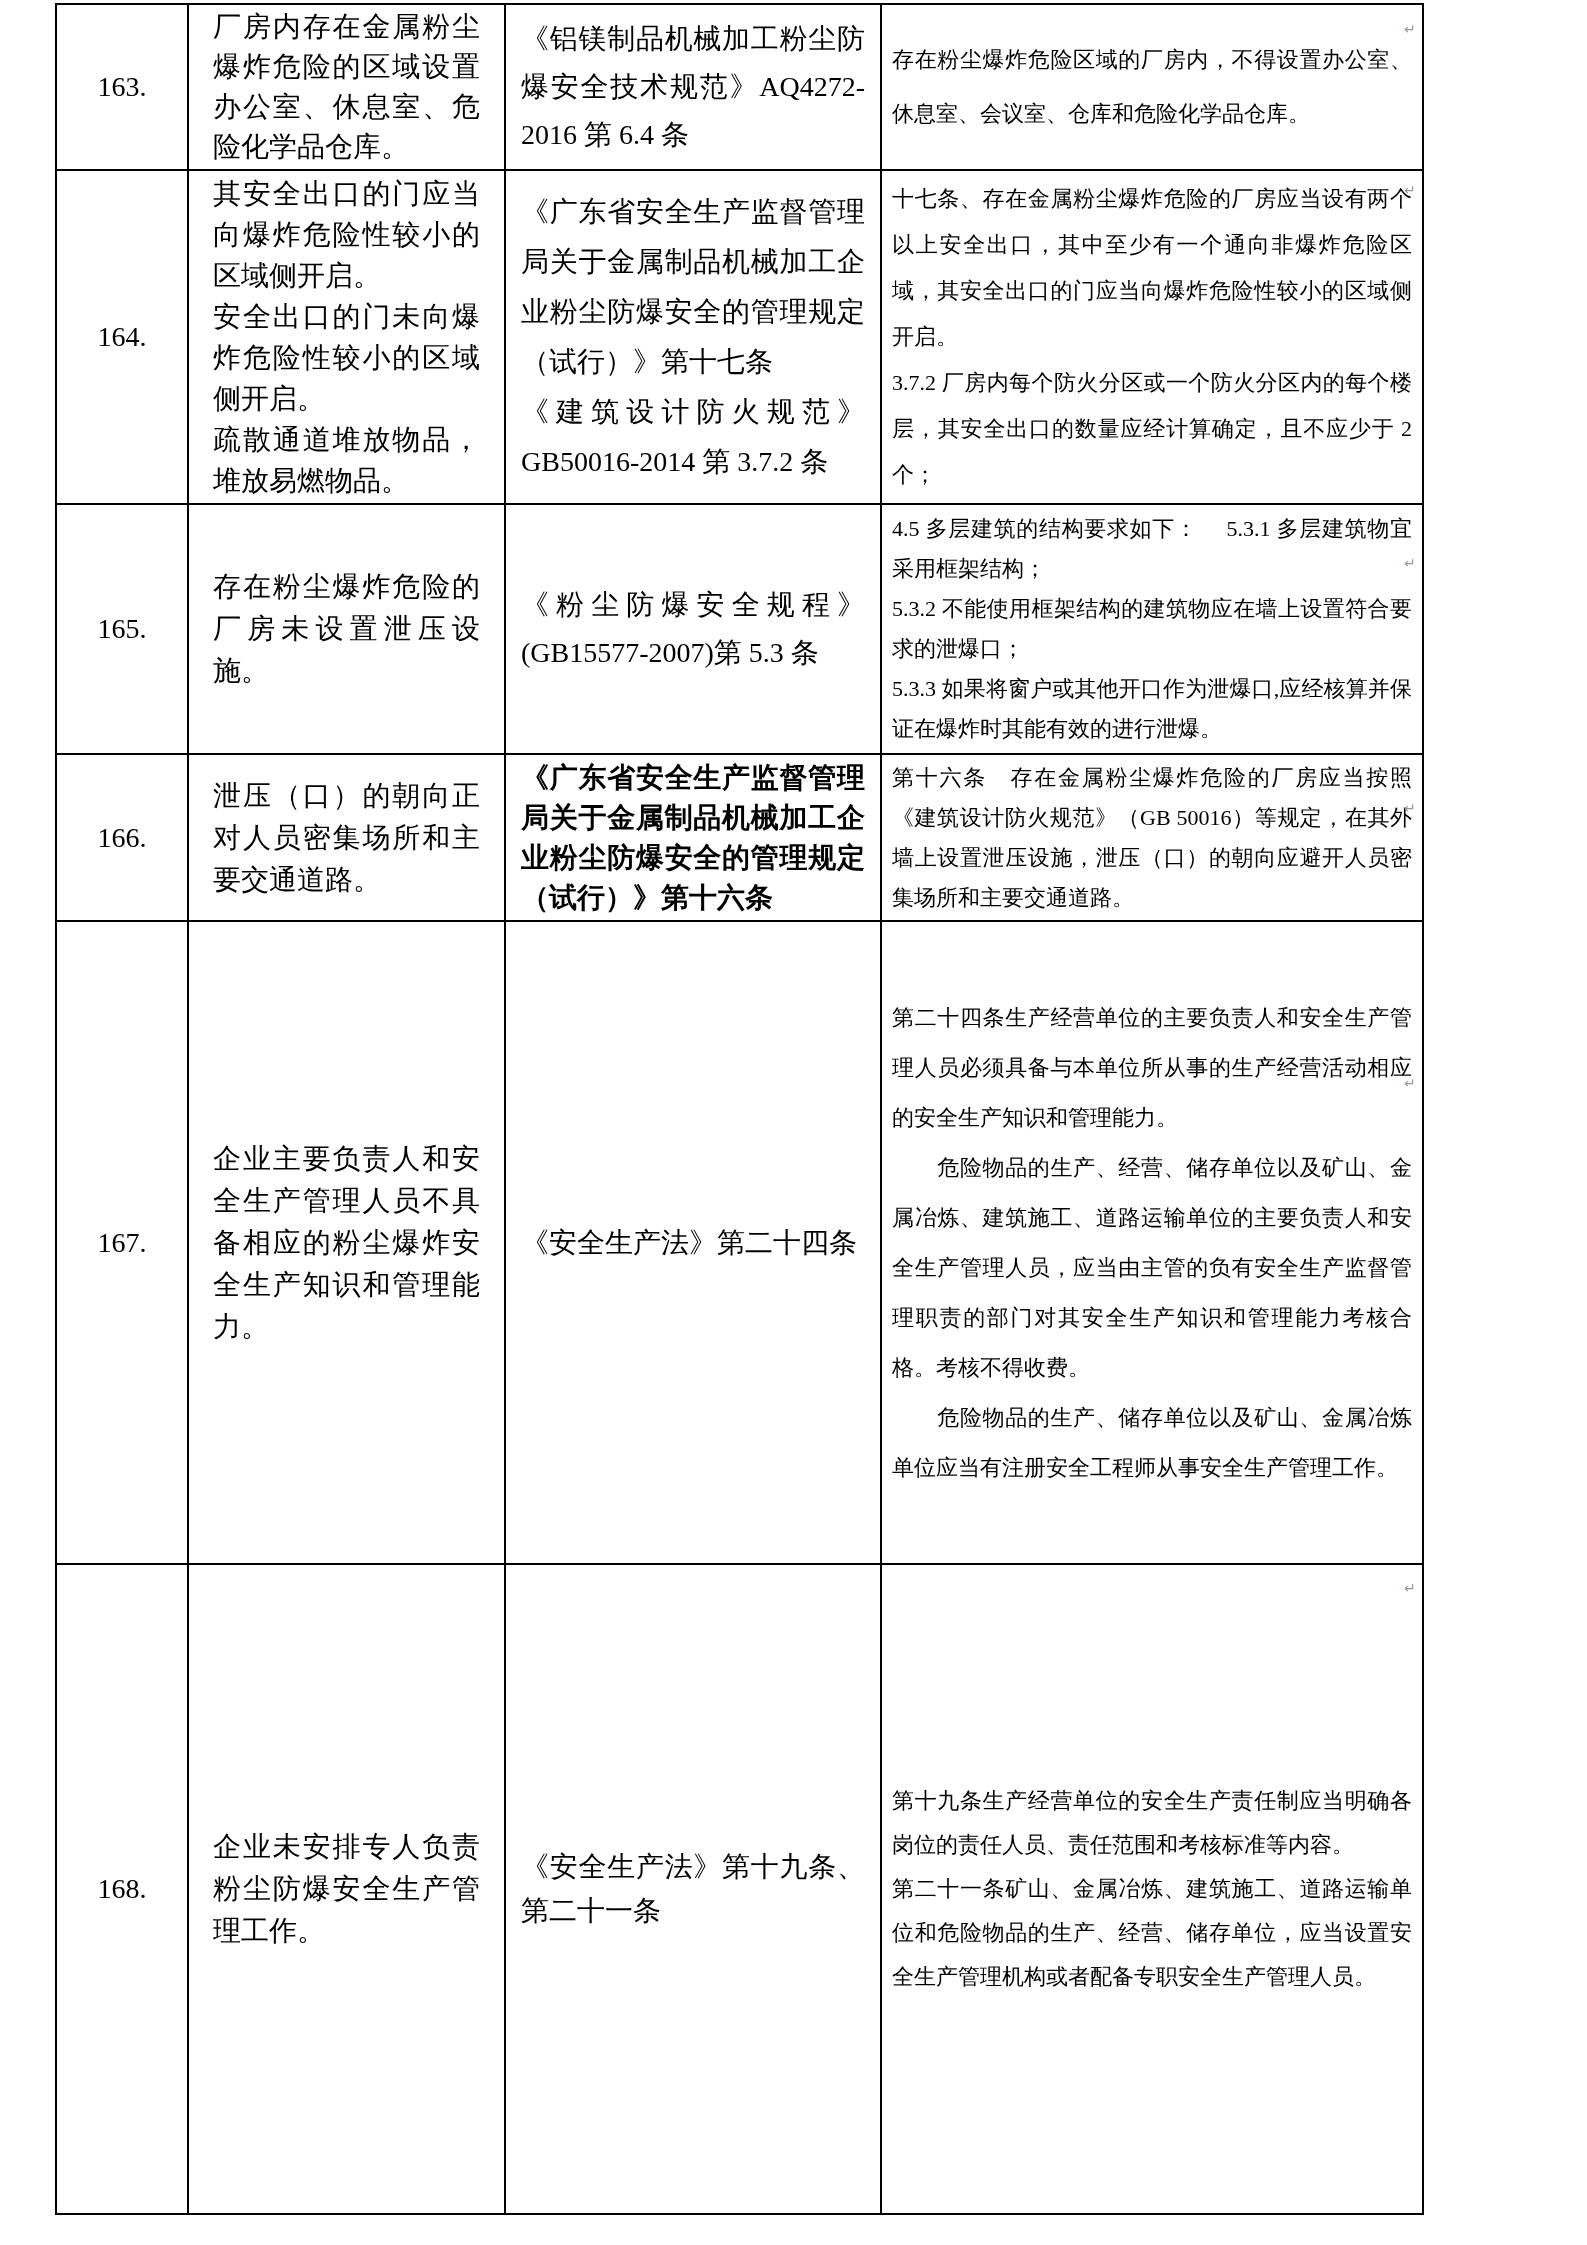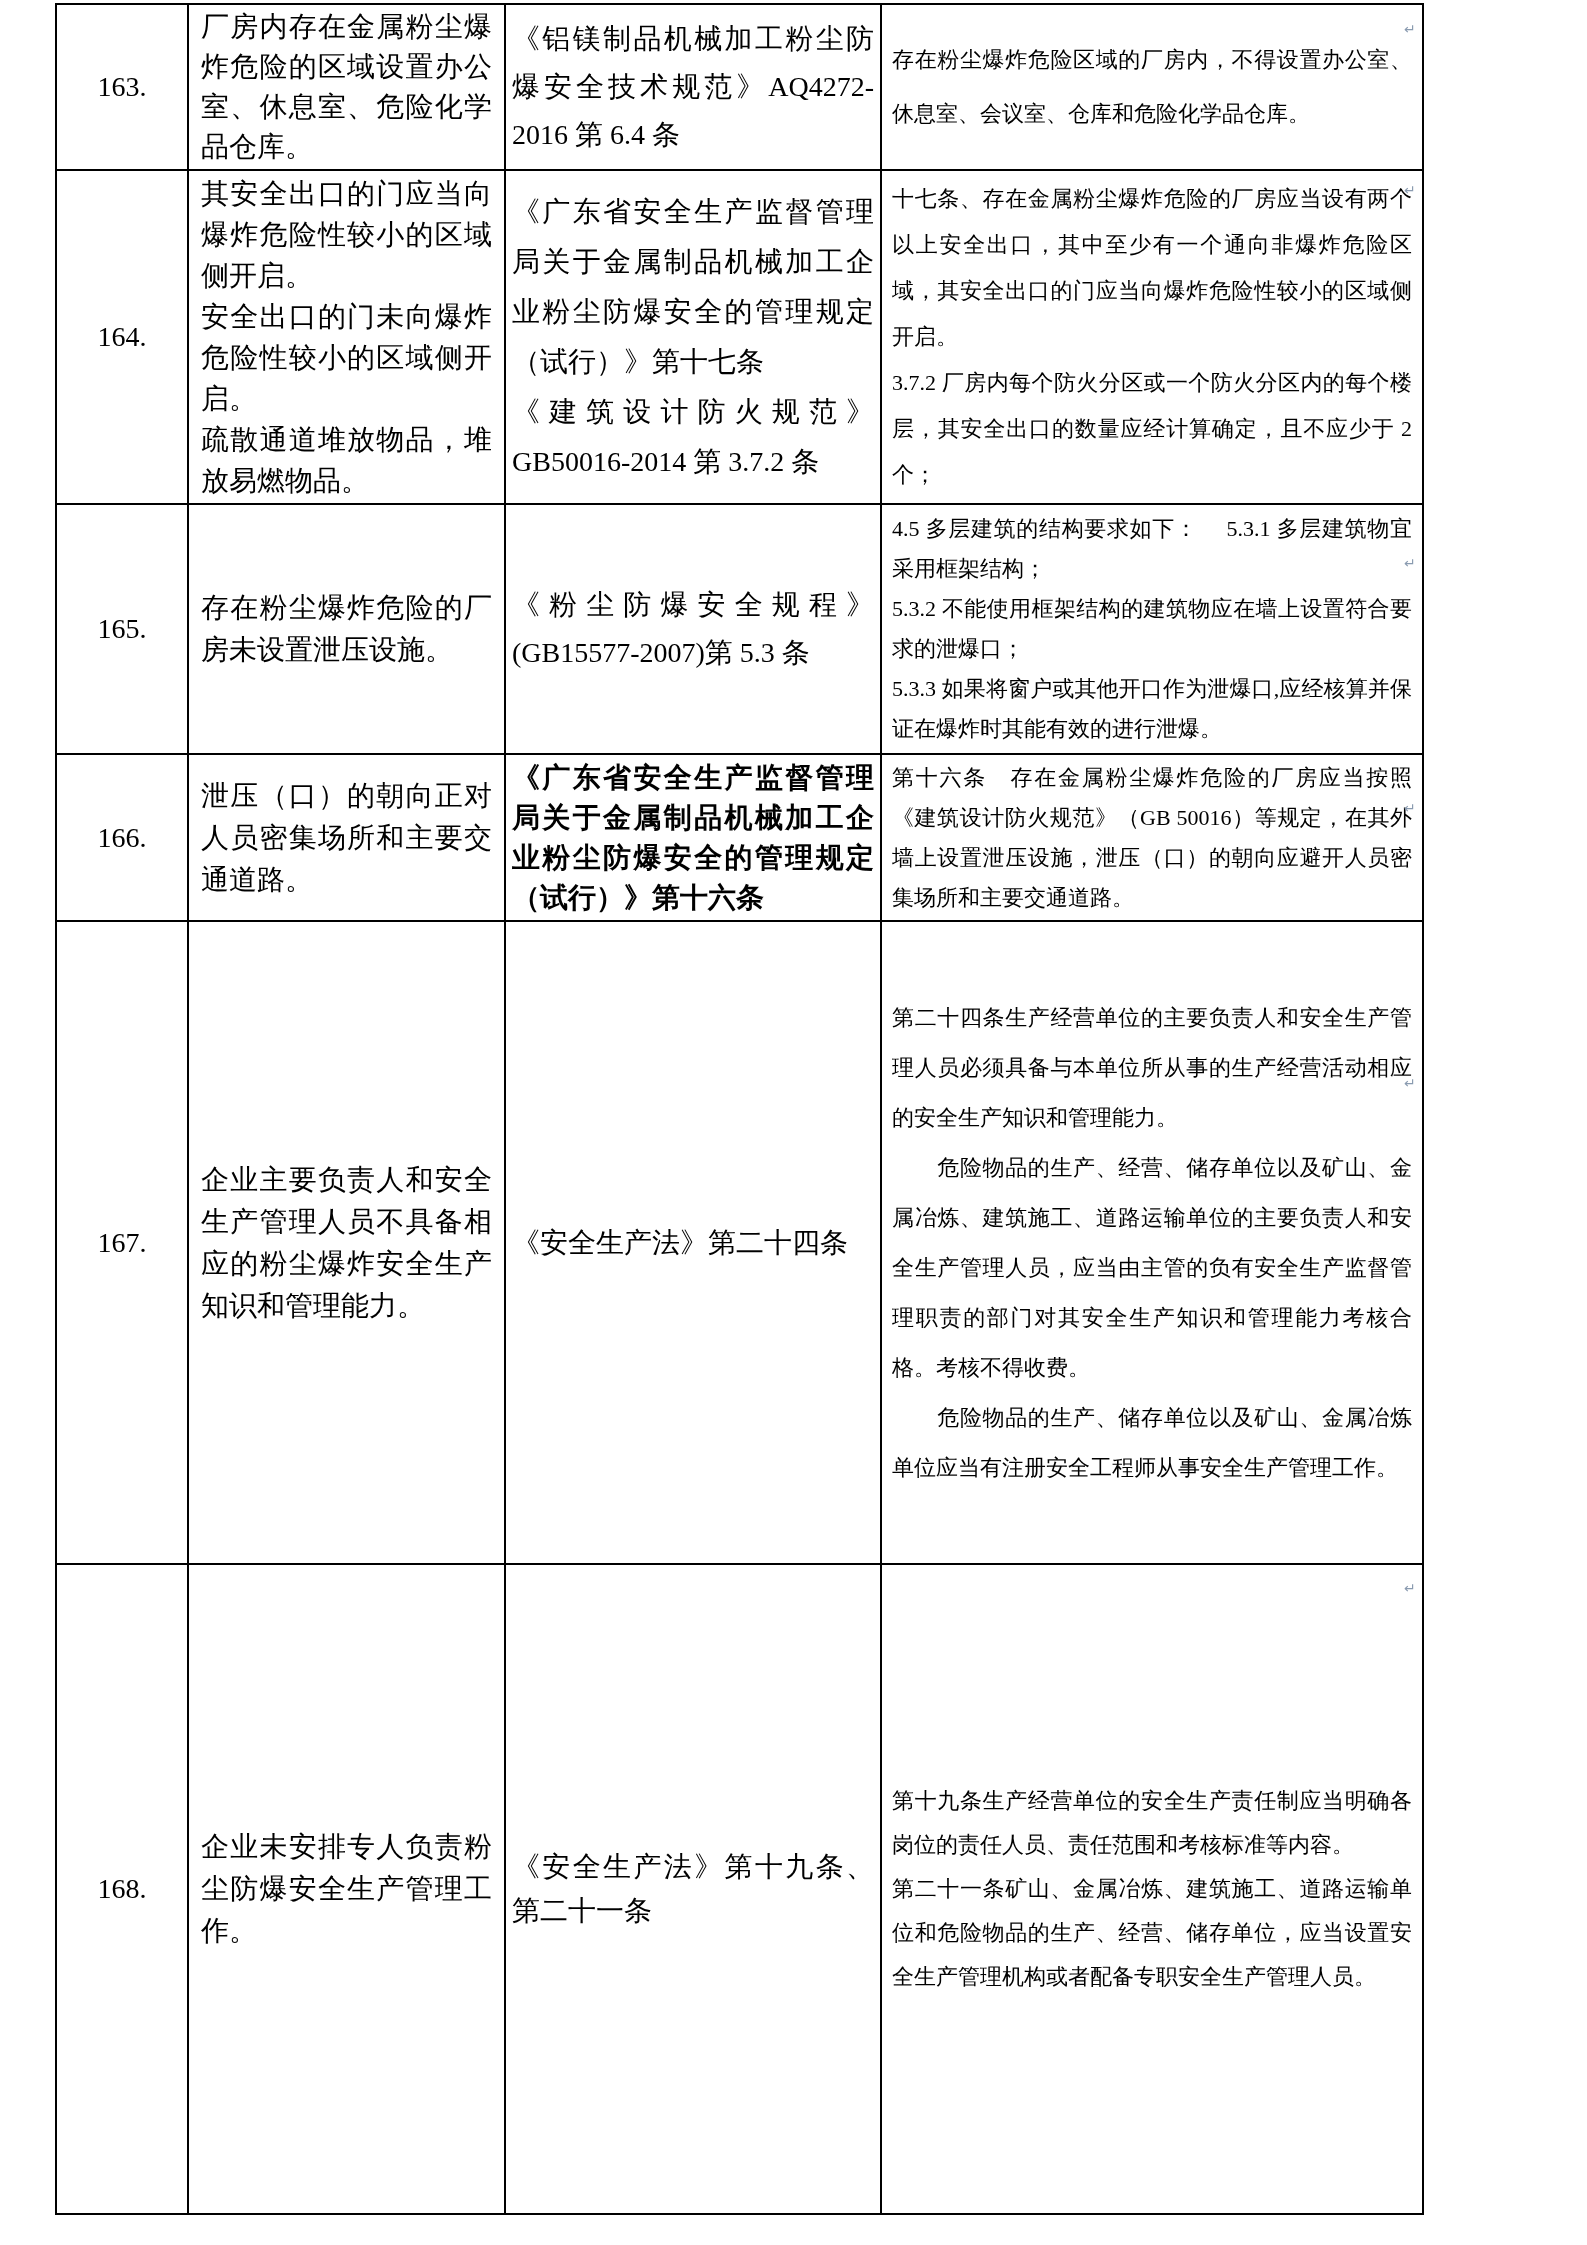--- a/index.html
+++ b/index.html
@@ -32,28 +32,28 @@
 
   .col1 {
     width: 132px;
     text-align: center;
     font-size: 28px;
     line-height: 1.2;
   }
   .col2 {
     width: 317px;
     font-size: 28px;
-    padding: 2px 12px;
+    padding: 2px 24px;
     text-align: justify;
     text-justify: inter-ideograph;
   }
   .col3 {
     width: 376px;
     font-size: 28px;
-    padding: 2px 6px;
+    padding: 2px 15px;
     text-align: justify;
     text-justify: inter-ideograph;
   }
   .col4 {
     width: 542px;
     font-size: 22px;
     padding: 2px 10px;
     text-align: justify;
     text-justify: inter-ideograph;
   }

